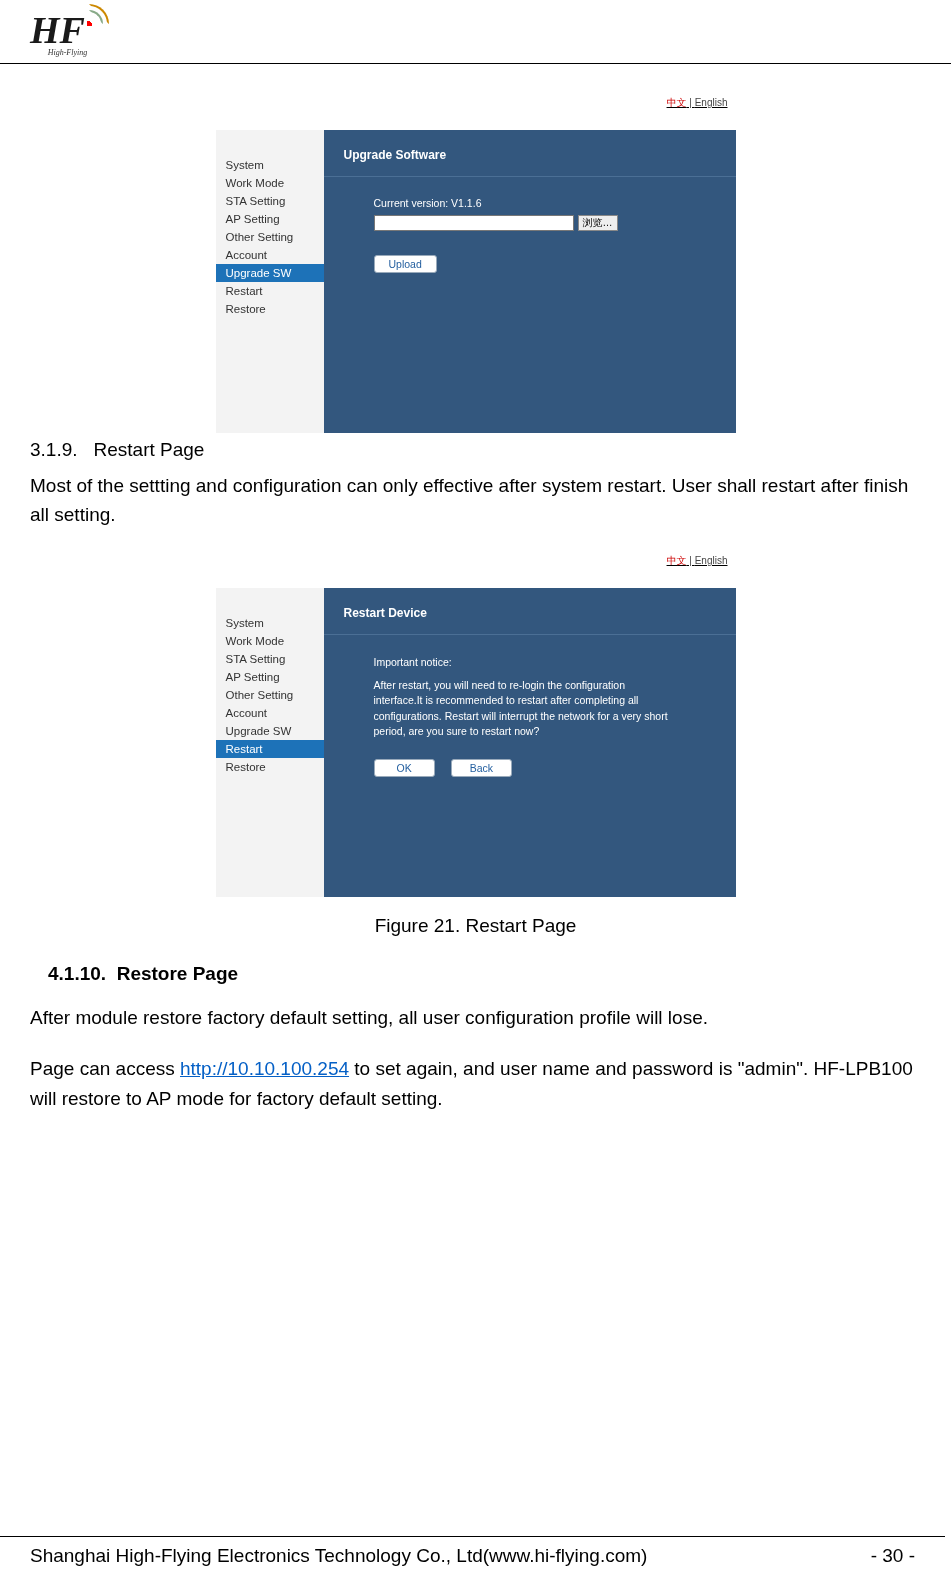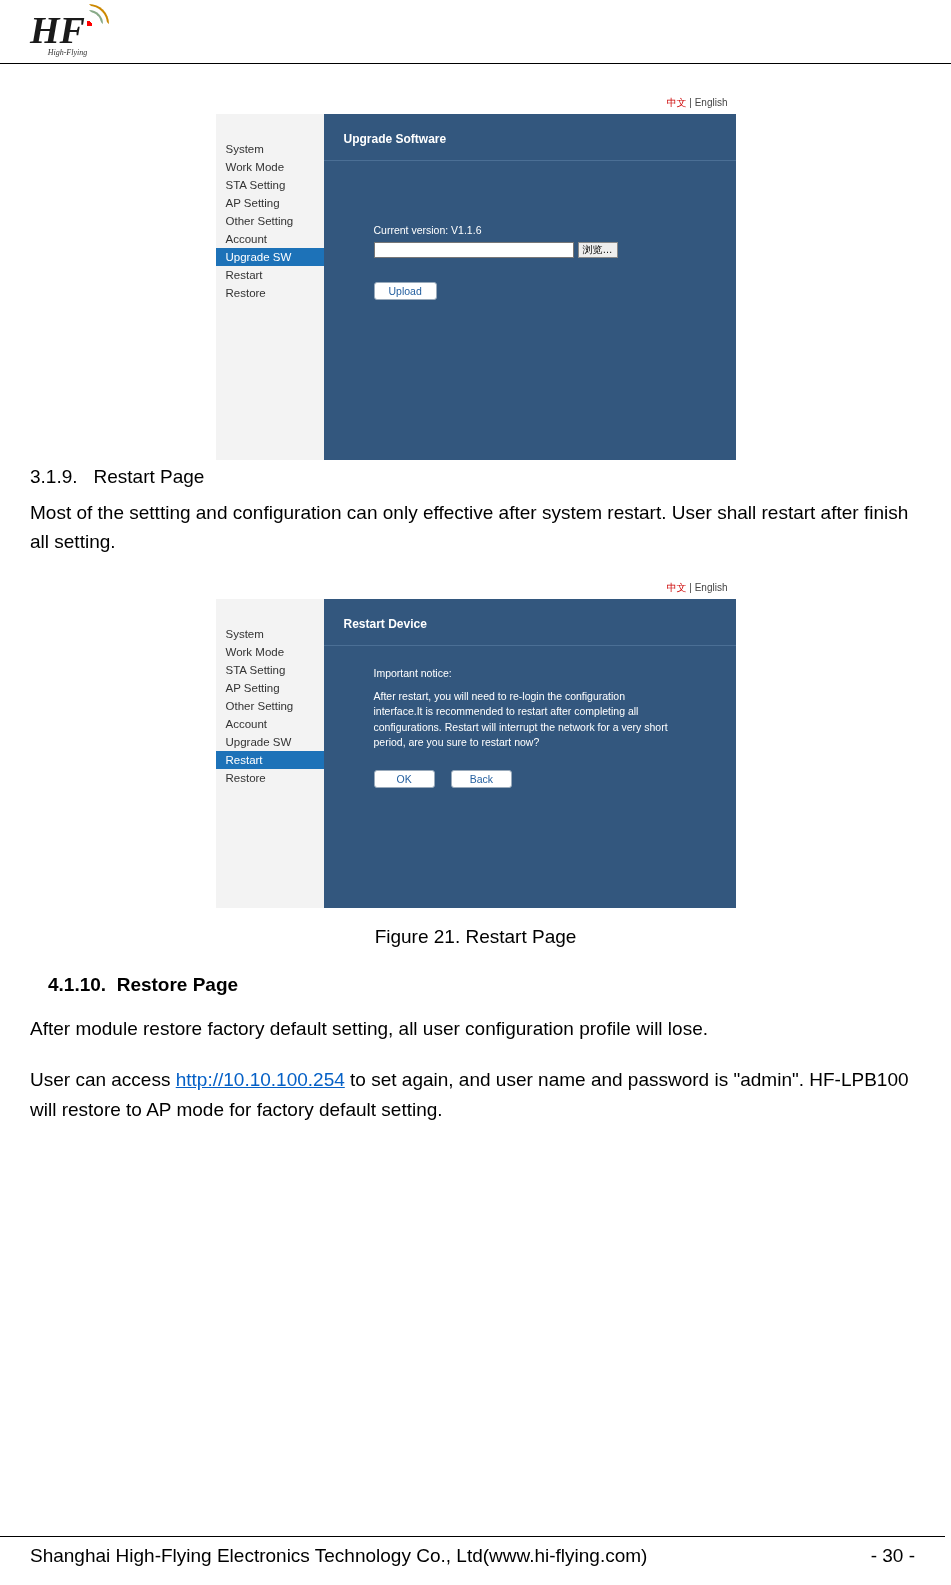--- a/index.html
+++ b/index.html
@@ -43,21 +43,21 @@
     .fig-wrap { text-align: center; }
     .fig-img {
       display: inline-block;
       width: 520px;
       background: #fff;
       border: none;
       text-align: left;
       position: relative;
     }
     .lang-links {
-      text-align: right; font-size: 10px; padding: 2px 8px 4px 0;
+      text-align: right; font-size: 10px; padding: 2px 8px 20px 0; text-decoration: underline;
     }
     .lang-zh { color: #c00; }
     .lang-sep, .lang-en { color: #444; }
 
     .app-row { display: flex; align-items: stretch; }
     .sidebar {
       width: 108px;
       background: #f3f3f3;
       padding: 26px 0 0 0;
       font-size: 11.5px;
@@ -76,21 +76,21 @@
       background: #33577e;
       color: #fff;
       position: relative;
     }
     .panel-header {
       font-size: 12px; font-weight: bold;
       padding: 18px 0 14px 20px;
       border-bottom: 1px solid #4b6f95;
     }
     .panel-body { padding: 20px 20px 40px 50px; font-size: 10.5px; }
-    .version-row { margin-bottom: 6px; margin-top: 43px; }
+    .version-row { margin-bottom: 6px; }
     .file-row { display: flex; gap: 4px; align-items: flex-start; margin-bottom: 24px; }
     .file-input {
       width: 200px; height: 16px; background: #fff; border: 1px solid #777;
     }
     .browse-btn {
       background: #eee; border: 1px solid #888; color: #000;
       font-size: 10px; padding: 0 4px; height: 16px; line-height: 14px;
     }
     .btn {
       display: inline-block;
@@ -220,21 +220,21 @@
       </div>
     </div>
   </div>
   <div class="fig-caption" style="margin-top:18px;">Figure 21.   Restart Page</div>
 
   <div class="h-sec h-bold" style="padding-left:18px;margin-bottom:18px;">
     <span>4.1.10.</span>&nbsp;&nbsp;<span>Restore Page</span>
   </div>
   <div class="p-body">After module restore factory default setting, all user configuration profile will lose.</div>
   <div class="p-body">
-    <span>User can access </span><a class="link">http://10.10.100.254</a><span> to set again, and user name and password is "admin". HF-LPB100 will restore to AP mode for factory default setting.</span>
+    <span>Page can access </span><a class="link">http://10.10.100.254</a><span> to set again, and user name and password is "admin". HF-LPB100 will restore to AP mode for factory default setting.</span>
   </div>
 
 </div>
 
 <div class="page-footer">
   <div>Shanghai High-Flying Electronics Technology Co., Ltd(www.hi-flying.com)</div>
   <div>- 30 -</div>
 </div>
 
 </body></html>

